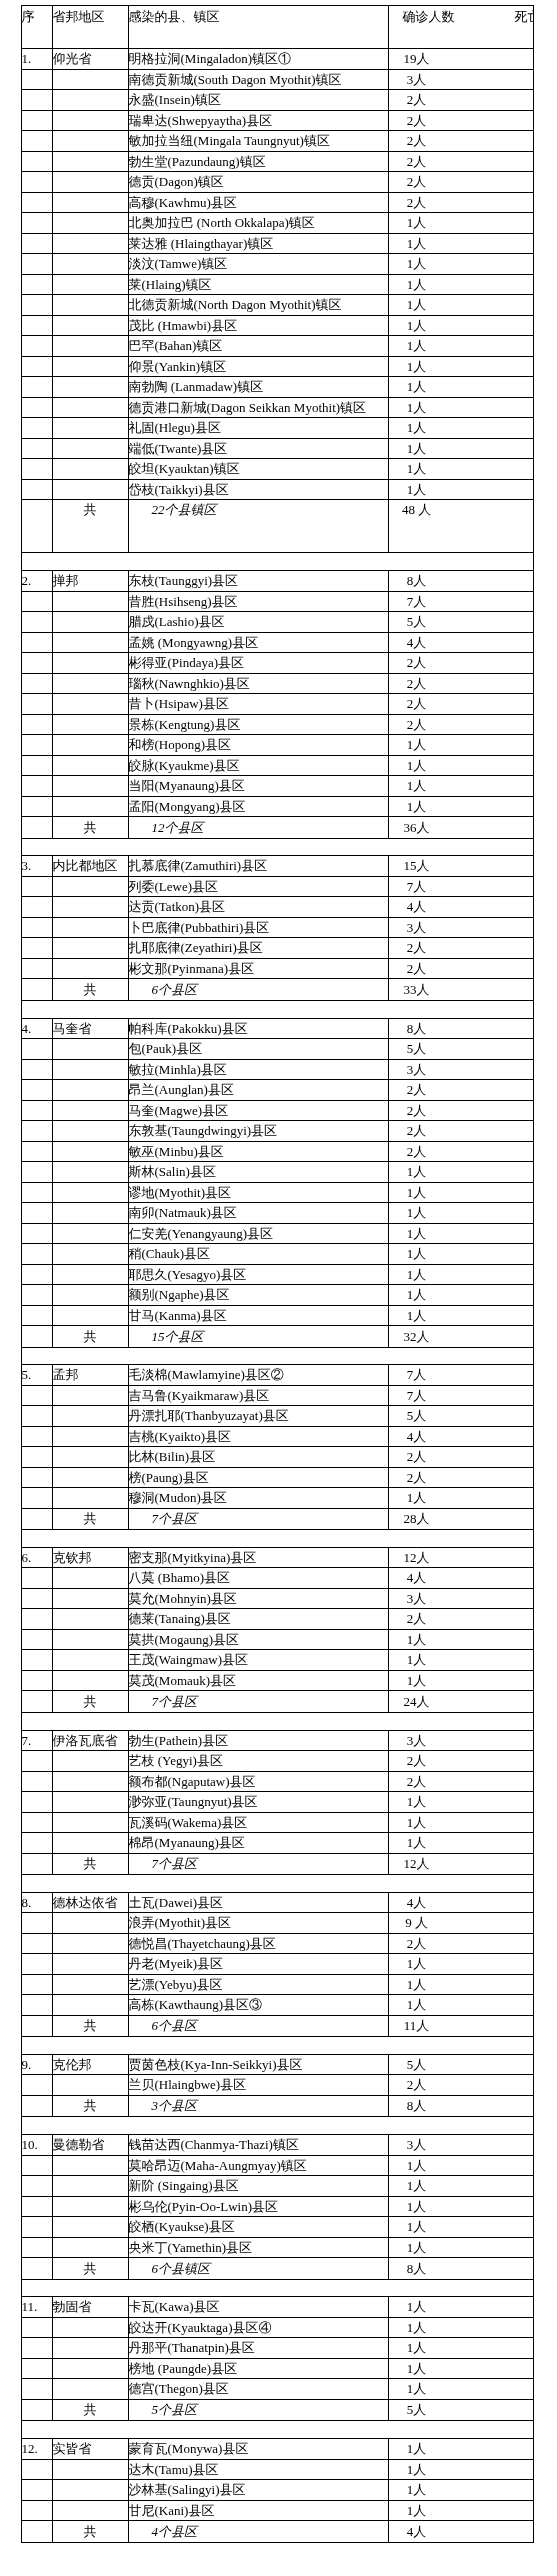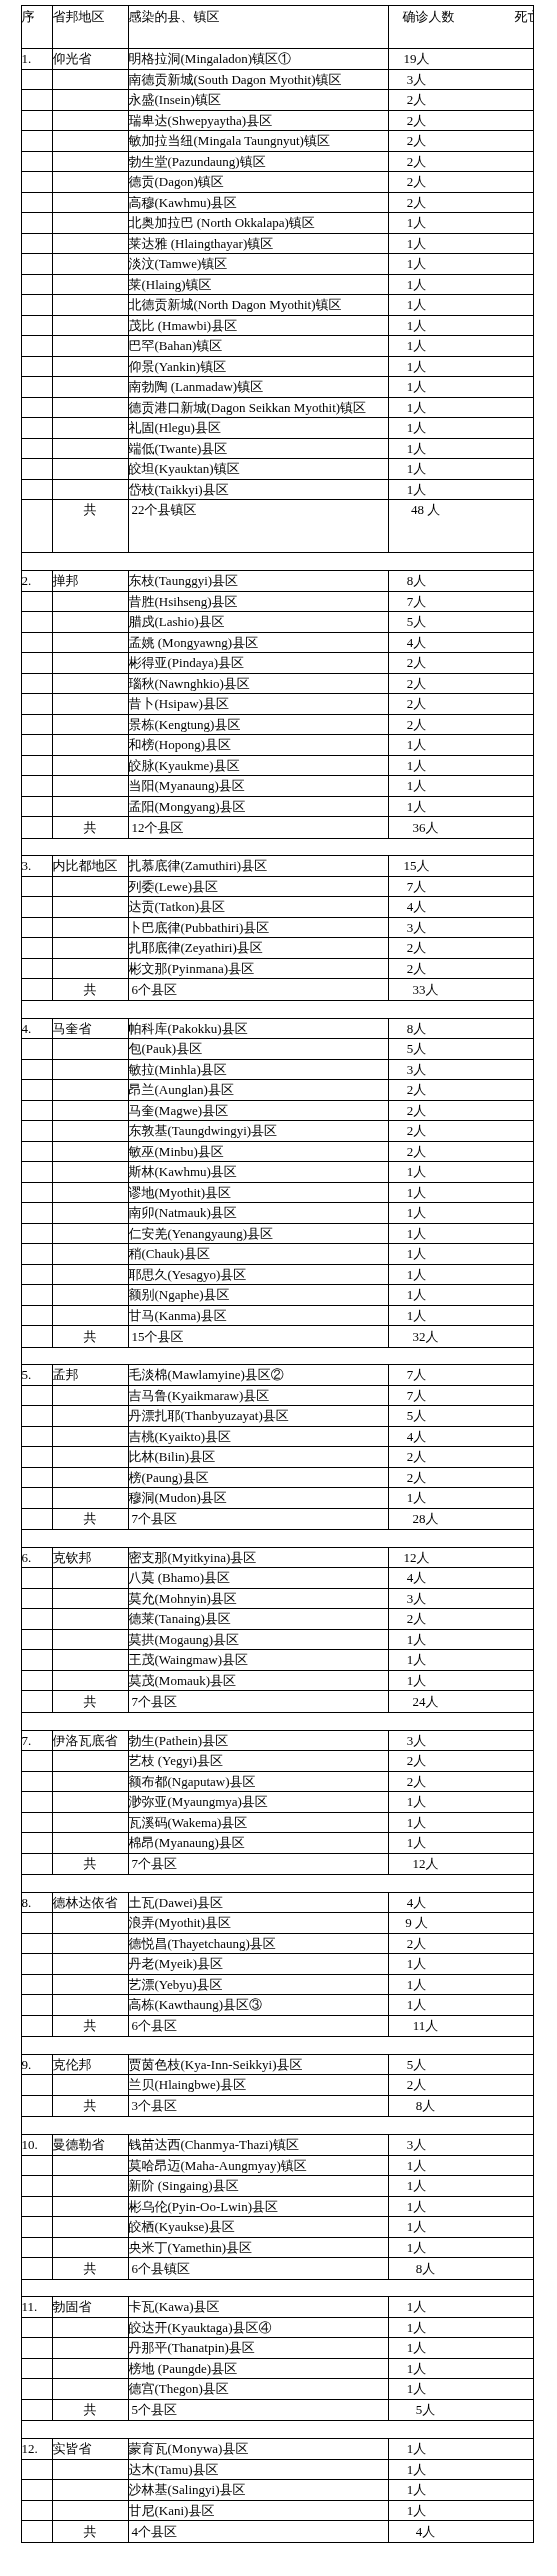--- a/index.html
+++ b/index.html
@@ -38,23 +38,23 @@
   }
   .pad { padding-left:3.7px; }
   .hdr-confirmed { display:inline-block; width:76px; padding-left:14px; }
   .hdr-deaths    { display:inline-block;margin-left:36px; }
 
   .seq-cell    { padding-left:3.7px; }
   .region-cell { padding-left:2.8px; }
   .area-cell   { padding-left:2.8px; }
   .num-wrap    { display:inline-block; width:56px; text-align:center; }
 
-  tr.total-row td { height:20.5px;padding-left:9px; }
+  tr.total-row td { height:20.5px; }
   tr.total-row .total-label { text-align:center; padding-left:0; }
-  tr.total-row .total-area  { padding-left:3px; }
+  tr.total-row .total-area  { padding-left:23px;font-style:italic; }
   tr.total-row.tall td { height:52px; vertical-align:top; }
 
   tr.gap-row td {
     height:16.7px;
     border-left:0.9px solid #000;
     border-right:0.9px solid #000;
   }
 </style>
 </head>
 <body>
@@ -381,21 +381,21 @@
         </tr>
         <tr>
           <td class="seq-cell"></td>
           <td class="region-cell"></td>
           <td class="area-cell">敏巫(Minbu)县区</td>
           <td><span class="num-wrap">2人</span></td>
         </tr>
         <tr>
           <td class="seq-cell"></td>
           <td class="region-cell"></td>
-          <td class="area-cell">斯林(Kawhmu)县区</td>
+          <td class="area-cell">斯林(Salin)县区</td>
           <td><span class="num-wrap">1人</span></td>
         </tr>
         <tr>
           <td class="seq-cell"></td>
           <td class="region-cell"></td>
           <td class="area-cell">谬地(Myothit)县区</td>
           <td><span class="num-wrap">1人</span></td>
         </tr>
         <tr>
           <td class="seq-cell"></td>
@@ -558,21 +558,21 @@
         </tr>
         <tr>
           <td class="seq-cell"></td>
           <td class="region-cell"></td>
           <td class="area-cell">额布都(Ngaputaw)县区</td>
           <td><span class="num-wrap">2人</span></td>
         </tr>
         <tr>
           <td class="seq-cell"></td>
           <td class="region-cell"></td>
-          <td class="area-cell">渺弥亚(Myaungmya)县区</td>
+          <td class="area-cell">渺弥亚(Taungnyut)县区</td>
           <td><span class="num-wrap">1人</span></td>
         </tr>
         <tr>
           <td class="seq-cell"></td>
           <td class="region-cell"></td>
           <td class="area-cell">瓦溪码(Wakema)县区</td>
           <td><span class="num-wrap">1人</span></td>
         </tr>
         <tr>
           <td class="seq-cell"></td>

